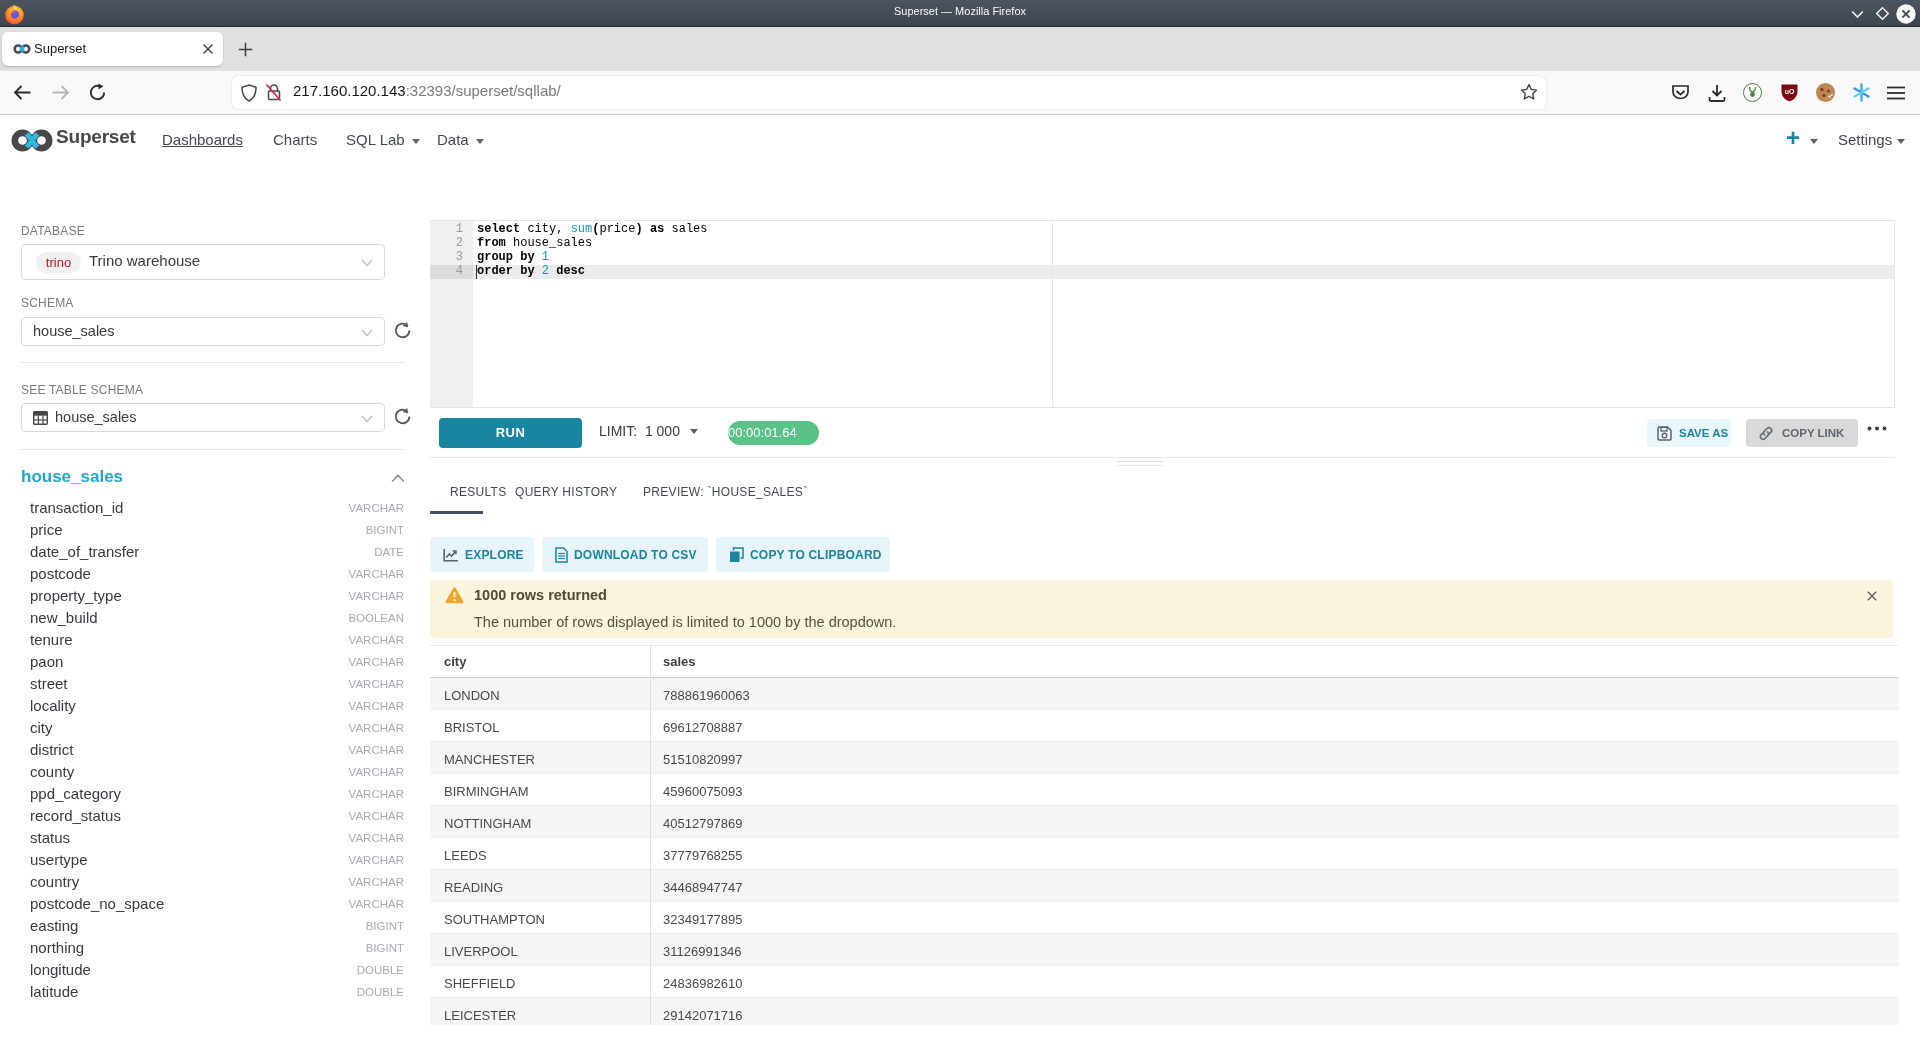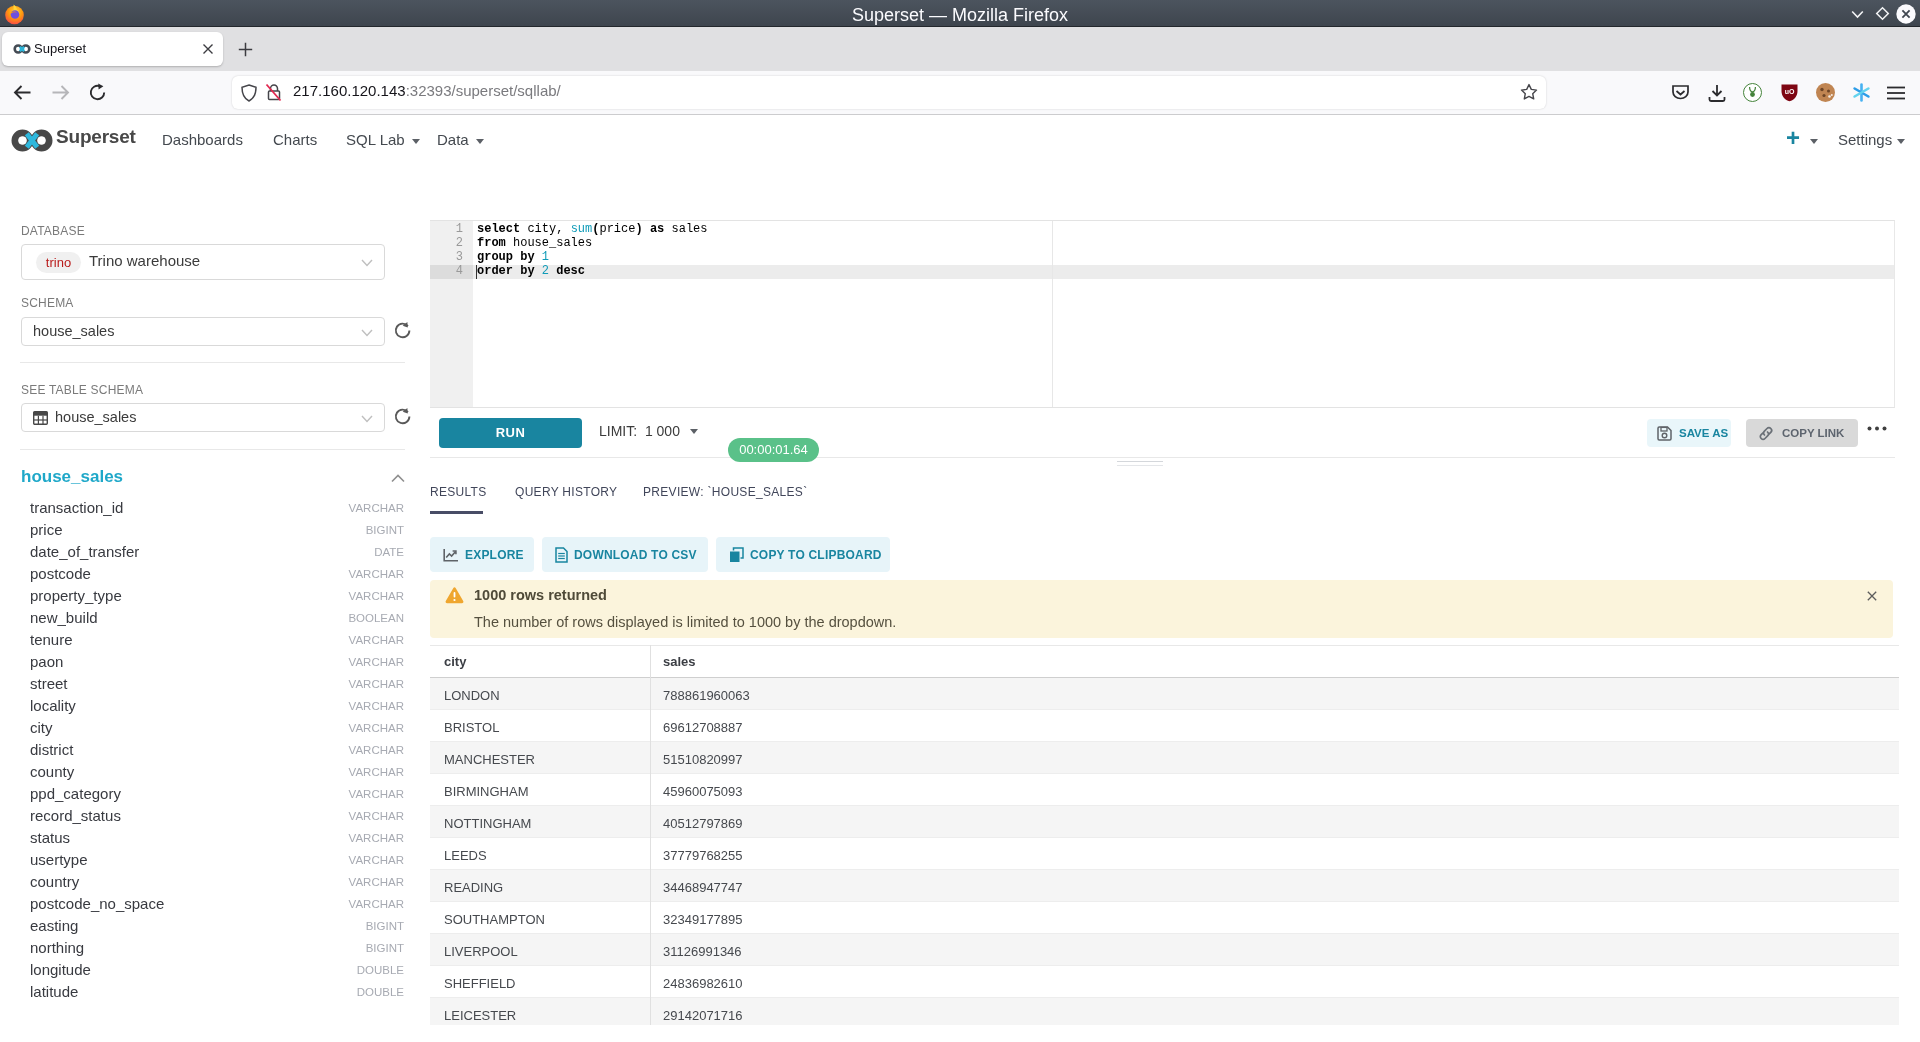--- a/index.html
+++ b/index.html
@@ -6,21 +6,21 @@
 html,body { width:1920px; height:1042px; overflow:hidden; background:#fff;
   font-family:"Liberation Sans", sans-serif; }
 svg { display:block; }
 .abs { position:absolute; }
 #page { position:relative; width:1920px; height:1042px; }
 
 
 #titlebar { position:absolute; left:0; top:0; width:1920px; height:27px;
   background:linear-gradient(#4c545e,#3e454e); border-bottom:1px solid #23272c; }
 #titletext { position:absolute; top:5px; width:100%; text-align:center;
-  color:#fbfbfe; font-size:18px; }
+  color:#fbfbfe; font-size:11px; }
 
 
 #fftabbar { position:absolute; left:0; top:27px; width:1920px; height:44px; background:#e0e0e2; }
 #fftab { position:absolute; left:2px; top:5px; width:221px; height:34px; background:#fff;
   border-radius:6px; box-shadow:0 1px 2px rgba(0,0,0,.22); }
 #fftab .lbl { position:absolute; left:32px; top:9px; font-size:13px; color:#15141a; }
 
 
 #ffnav { position:absolute; left:0; top:71px; width:1920px; height:44px; background:#f9f9fb;
   border-bottom:1px solid #ccccce; }
@@ -66,21 +66,21 @@
 #printmargin { position:absolute; left:622px; top:0; width:1px; height:186px; background:#e7e7e7; }
 #cursor { position:absolute; left:45.5px; top:44px; width:1.5px; height:14px; background:#333; }
 
 
 #runbar { position:absolute; left:430px; top:408px; width:1465px; height:50px; background:#fff;
   border-bottom:1px solid #e8e8e8; }
 #runbtn { position:absolute; left:9px; top:10px; width:143px; height:30px; background:#1985a0;
   border-radius:4px; color:#fff; font-weight:bold; font-size:13px; text-align:center; line-height:30px; letter-spacing:.5px; }
 #limit { position:absolute; left:169px; top:15px; font-size:14px; color:#3b3b3b; }
 #timer { position:absolute; left:298px; top:13px; width:91px; height:24px; background:#5ac189;
-  border-radius:12px; color:#fff; font-size:13px; text-align:center; line-height:24px;margin-top:17px; }
+  border-radius:12px; color:#fff; font-size:13px; line-height:24px; }
 .btn { position:absolute; top:11px; height:28px; border-radius:4px; font-size:11.5px; font-weight:bold;
   display:flex; align-items:center; white-space:nowrap; }
 #saveas { left:1217px; width:84px; background:#e9f6fa; color:#1985a0; }
 #copylink { left:1316px; width:112px; background:#d9d9d9; color:#5d646e; }
 #dots3 { position:absolute; left:1437px; top:18px; }
 #handle { position:absolute; left:1117px; top:461px; width:46px; }
 #handle div { height:1px; margin-bottom:3px; background:#d4d7db; }
 
 
 .stab { position:absolute; top:485px; font-size:12px; color:#41465a; letter-spacing:.3px; }
@@ -225,21 +225,21 @@
 
   <div id="appheader">
     <svg class="abs" style="left:10px; top:12px;" width="44" height="27" viewBox="0 0 44 27">
       <circle cx="12.5" cy="13.5" r="7.5" fill="none" stroke="#484848" stroke-width="7"></circle>
       <circle cx="31.5" cy="13.5" r="7.5" fill="none" stroke="#484848" stroke-width="7"></circle>
       <path d="M16.8 6.8 L27.2 20.2 M27.2 6.8 L16.8 20.2" stroke="#2fb8dd" stroke-width="5"></path>
       <circle cx="12.5" cy="13.5" r="4.1" fill="#fff"></circle>
       <circle cx="31.5" cy="13.5" r="4.1" fill="#fff"></circle>
     </svg>
     <div id="brandtext">Superset</div>
-    <div class="nav" style="left:162px;">Dashboards</div>
+    <div class="nav" style="left:162px;text-decoration:underline;">Dashboards</div>
     <div class="nav" style="left:273px;">Charts</div>
     <div class="nav" style="left:346px;">SQL Lab</div>
     <div class="caret" style="left:412px; top:24px;"></div>
     <div class="nav" style="left:437px;">Data</div>
     <div class="caret" style="left:476px; top:24px;"></div>
     <div class="abs" style="left:1786px; top:9px; font-size:24px; font-weight:bold; color:#1985a0;">+</div>
     <div class="caret" style="left:1810px; top:24px;"></div>
     <div class="nav" style="left:1838px;">Settings</div>
     <div class="caret" style="left:1897px; top:24px;"></div>
   </div>
@@ -359,21 +359,21 @@
       <circle cx="2.5" cy="2.5" r="2" fill="#3f3f3f"></circle>
       <circle cx="10" cy="2.5" r="2" fill="#3f3f3f"></circle>
       <circle cx="17.5" cy="2.5" r="2" fill="#3f3f3f"></circle>
     </svg>
   </div>
   <div id="handle">
       <div></div>
       <div style="background:#e4e6e9;"></div>
     </div>
 
-  <div class="stab" style="left:430px;">RESULTS</div>
+  <div class="stab" style="left:450px;">RESULTS</div>
   <div class="stab" style="left:515px;">QUERY HISTORY</div>
   <div class="stab" style="left:643px;">PREVIEW: `HOUSE_SALES`</div>
   <div id="ink"></div>
 
   <div class="abtn" style="left:430px; width:104px;">
     <svg width="16" height="14" viewBox="0 0 16 14">
       <path d="M1.2 1 L1.2 12.8 L15 12.8" fill="none" stroke="#5f6368" stroke-width="1.6"></path>
       <polyline points="3.2,9.5 6.4,6 8.6,8 12.6,3.4" fill="none" stroke="#5f6368" stroke-width="1.6"></polyline>
       <polyline points="9.6,3 12.9,3 12.9,6.3" fill="none" stroke="#5f6368" stroke-width="1.6"></polyline>
     </svg>

